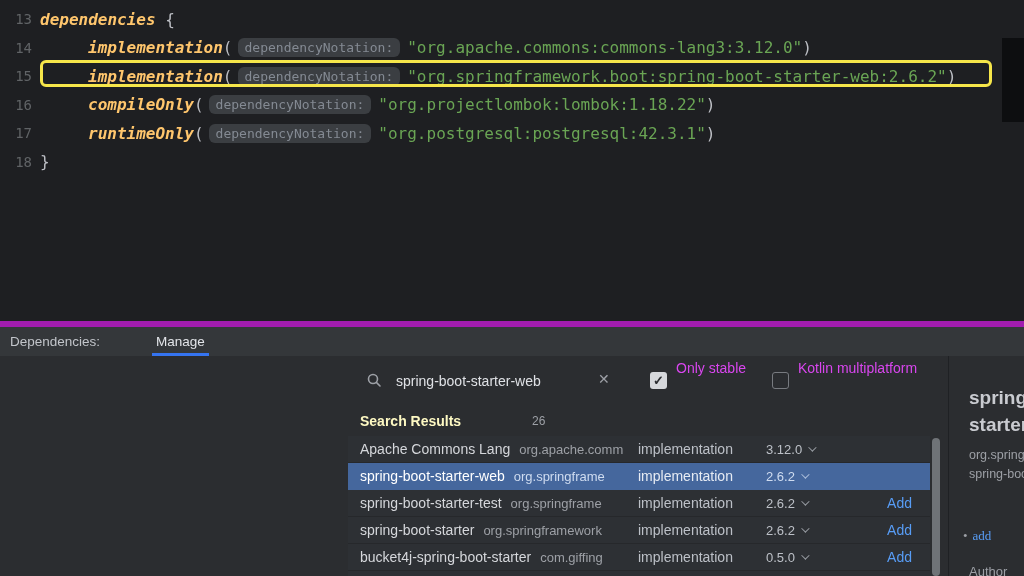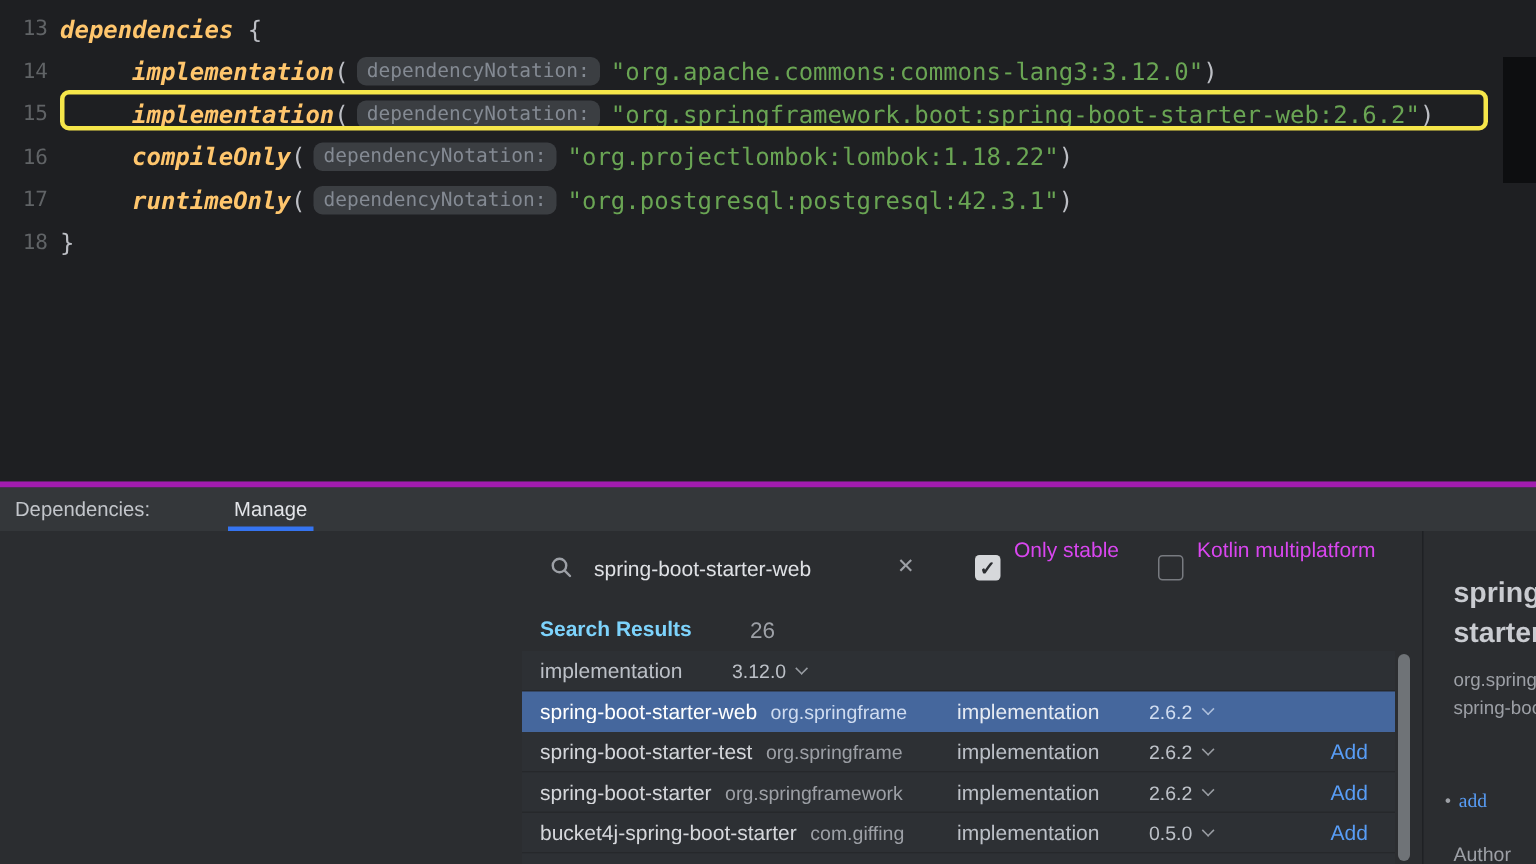--- a/index.html
+++ b/index.html
@@ -21,21 +21,21 @@
   .punct { color:#bcbec4; }
   .str { color:#6aa554; }
   .hint { background:#3b3e42; color:#848a93; font-size:13px; border-radius:6px;
     padding:2px 7px; margin:0 7px 0 5px; font-style:normal; font-weight:normal; }
   .highlight-box { position:absolute; left:40px; top:60px; width:952px; height:27px;
     border:3px solid #f6e64a; border-radius:6px; pointer-events:none; }
   .right-strip { position:absolute; right:0; top:38px; width:22px; height:84px; background:#0d0e10; }
 
   
   .toolwindow { position:absolute; left:0; top:321px; width:1024px; height:255px;
-    background:#2b2d30; border-top:4px solid #a21caf; }
+    background:#2b2d30; border-top:6px solid #a21caf; }
   .tw-header { height:29px; background:#34373a; display:flex; align-items:center;
     padding-left:10px; }
   .tw-label { color:#c2c5ca; font-size:13.5px; }
   .tw-tab { margin-left:52px; position:relative; height:29px; display:flex;
     align-items:center; padding:0 4px; color:#e2e4e8; font-size:13.5px; cursor:default; }
   .tw-tab::after { content:""; position:absolute; left:0; right:0; bottom:0;
     height:3px; background:#3574f0; }
 
   
   .tree { position:absolute; left:0; top:29px; width:348px; height:226px; padding-top:5px; }
@@ -54,22 +54,22 @@
   .search-text { position:absolute; left:48px; top:17px; font-size:14px; color:#dfe1e5; white-space:nowrap; }
   .clear-x { position:absolute; left:250px; top:15px; color:#9da0a6; font-size:14px; }
   .cb { position:absolute; width:17px; height:17px; border-radius:3px; top:16px;
     display:flex; align-items:center; justify-content:center; }
   .cb.checked { left:302px; background:#d6d8db; color:#2b2d30; font-size:13px; font-weight:bold; }
   .cb.unchecked { left:424px; border:1.6px solid #787b80; }
   .cb-label { position:absolute; top:4px; font-size:14px; color:#d946ef; white-space:nowrap; }
   .cb-label.l1 { left:328px; }
   .cb-label.l2 { left:450px; }
   .results-title { position:absolute; left:12px; top:57px; font-size:14px;
-    font-weight:bold; color:#7dd3fc; }
-  .results-count { position:absolute; left:152px; top:58px; font-size:15px; color:#9da0a6; }
+    font-weight:bold; color:#fef9c3; }
+  .results-count { position:absolute; left:184px; top:58px; font-size:12px; color:#9da0a6; }
 
   .table { position:absolute; left:0; top:80px; width:582px; }
   .row { height:27px; display:flex; align-items:center; padding-left:12px;
     font-size:14px; background:#2d3034; border-bottom:1px solid #26282b; }
   .row.selected { background:#45679d; border-bottom-color:#45679d; }
   .cell-name { width:278px; flex:none; display:flex; gap:9px; align-items:baseline;
     overflow:hidden; white-space:nowrap; }
   .r-name { color:#d5d7db; }
   .r-group { color:#9da0a6; font-size:13px; }
   .row.selected .r-name { color:#ffffff; }
@@ -165,20 +165,24 @@
       <span class="cb-label l1">Only stable</span>
       <span class="cb unchecked"></span>
       <span class="cb-label l2">Kotlin multiplatform</span>
 
       <span class="results-title">Search Results</span>
       <span class="results-count">26</span>
 
       <div class="table">
 
         <div class="row">
+          <span class="cell-name">
+              <span class="r-name">Apache Commons Lang</span>
+              <span class="r-group">org.apache.comm</span>
+            </span>
           <span class="cell-scope">implementation</span>
           <span class="cell-version">
               <span>3.12.0</span>
               <span class="vchev"></span>
             </span>
           <span class="cell-add"></span>
         </div>
 
         <div class="row selected">
           <span class="cell-name">

